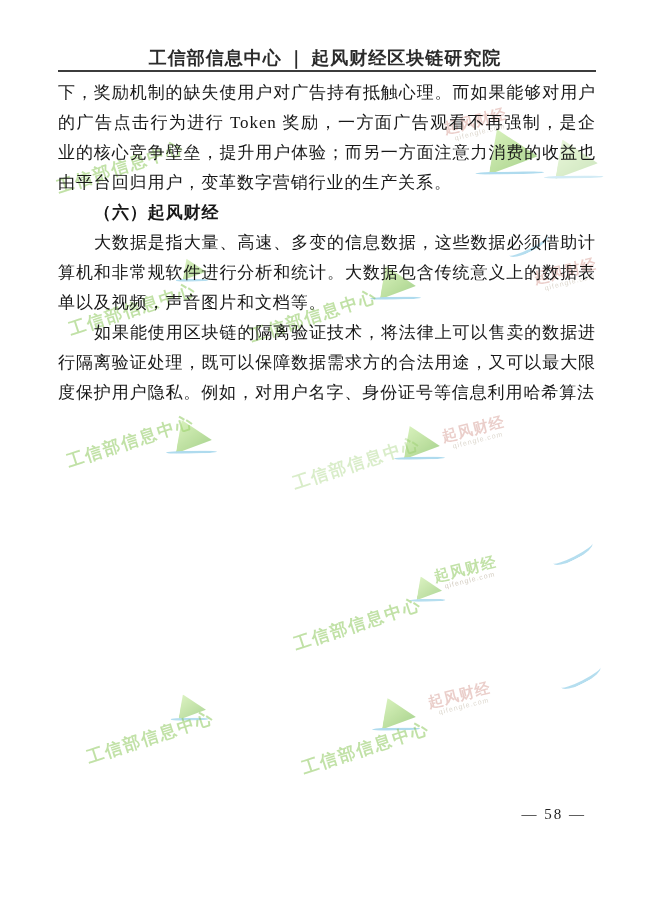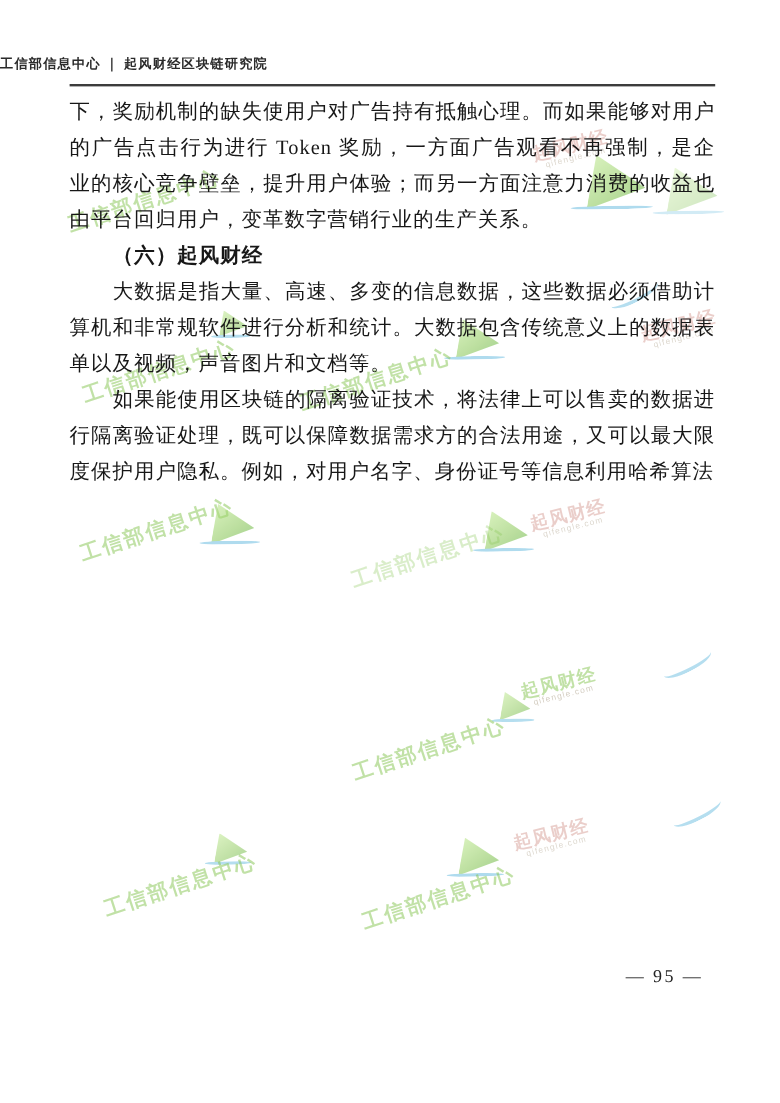--- a/index.html
+++ b/index.html
@@ -3,22 +3,22 @@
 <meta charset="utf-8">
 <style>
   html,body{margin:0;padding:0;background:#e8e8e8;}
   .page{
     position:relative;width:650px;height:919px;background:#ffffff;
     font-family:"Liberation Serif","DejaVu Serif",serif;
     overflow:hidden;margin:0 auto;
   }
   
   .header-title{
-    position:absolute;top:46px;left:0;right:0;text-align:left;
-    font-size:11px;font-weight:bold;color:#2b2b2b;letter-spacing:1px;z-index:3;
+    position:absolute;top:46px;left:0;right:0;text-align:center;
+    font-size:18px;font-weight:bold;color:#2b2b2b;letter-spacing:1px;z-index:3;
   }
   .header-rule{
     position:absolute;top:70px;left:58px;right:54px;height:0;
     border-top:2px solid #3c3c3c;z-index:3;
   }
   
   .doc-body{
     position:absolute;top:78px;left:58px;width:538px;z-index:2;
     font-size:17px;line-height:30px;letter-spacing:0.9px;
     text-align:justify;color:#171717;
@@ -133,14 +133,14 @@
   <div class="header-title">工信部信息中心 ｜ 起风财经区块链研究院</div>
   <div class="header-rule"></div>
 
   <div class="doc-body">
     <p class="noindent">下，奖励机制的缺失使用户对广告持有抵触心理。而如果能够对用户的广告点击行为进行 Token 奖励，一方面广告观看不再强制，是企业的核心竞争壁垒，提升用户体验；而另一方面注意力消费的收益也由平台回归用户，变革数字营销行业的生产关系。</p>
     <p class="heading">（六）起风财经</p>
     <p>大数据是指大量、高速、多变的信息数据，这些数据必须借助计算机和非常规软件进行分析和统计。大数据包含传统意义上的数据表单以及视频，声音图片和文档等。</p>
     <p>如果能使用区块链的隔离验证技术，将法律上可以售卖的数据进行隔离验证处理，既可以保障数据需求方的合法用途，又可以最大限度保护用户隐私。例如，对用户名字、身份证号等信息利用哈希算法</p>
   </div>
 
-  <div class="page-number">— 95 —</div>
+  <div class="page-number">— 58 —</div>
 </div>
 
 </body></html>

